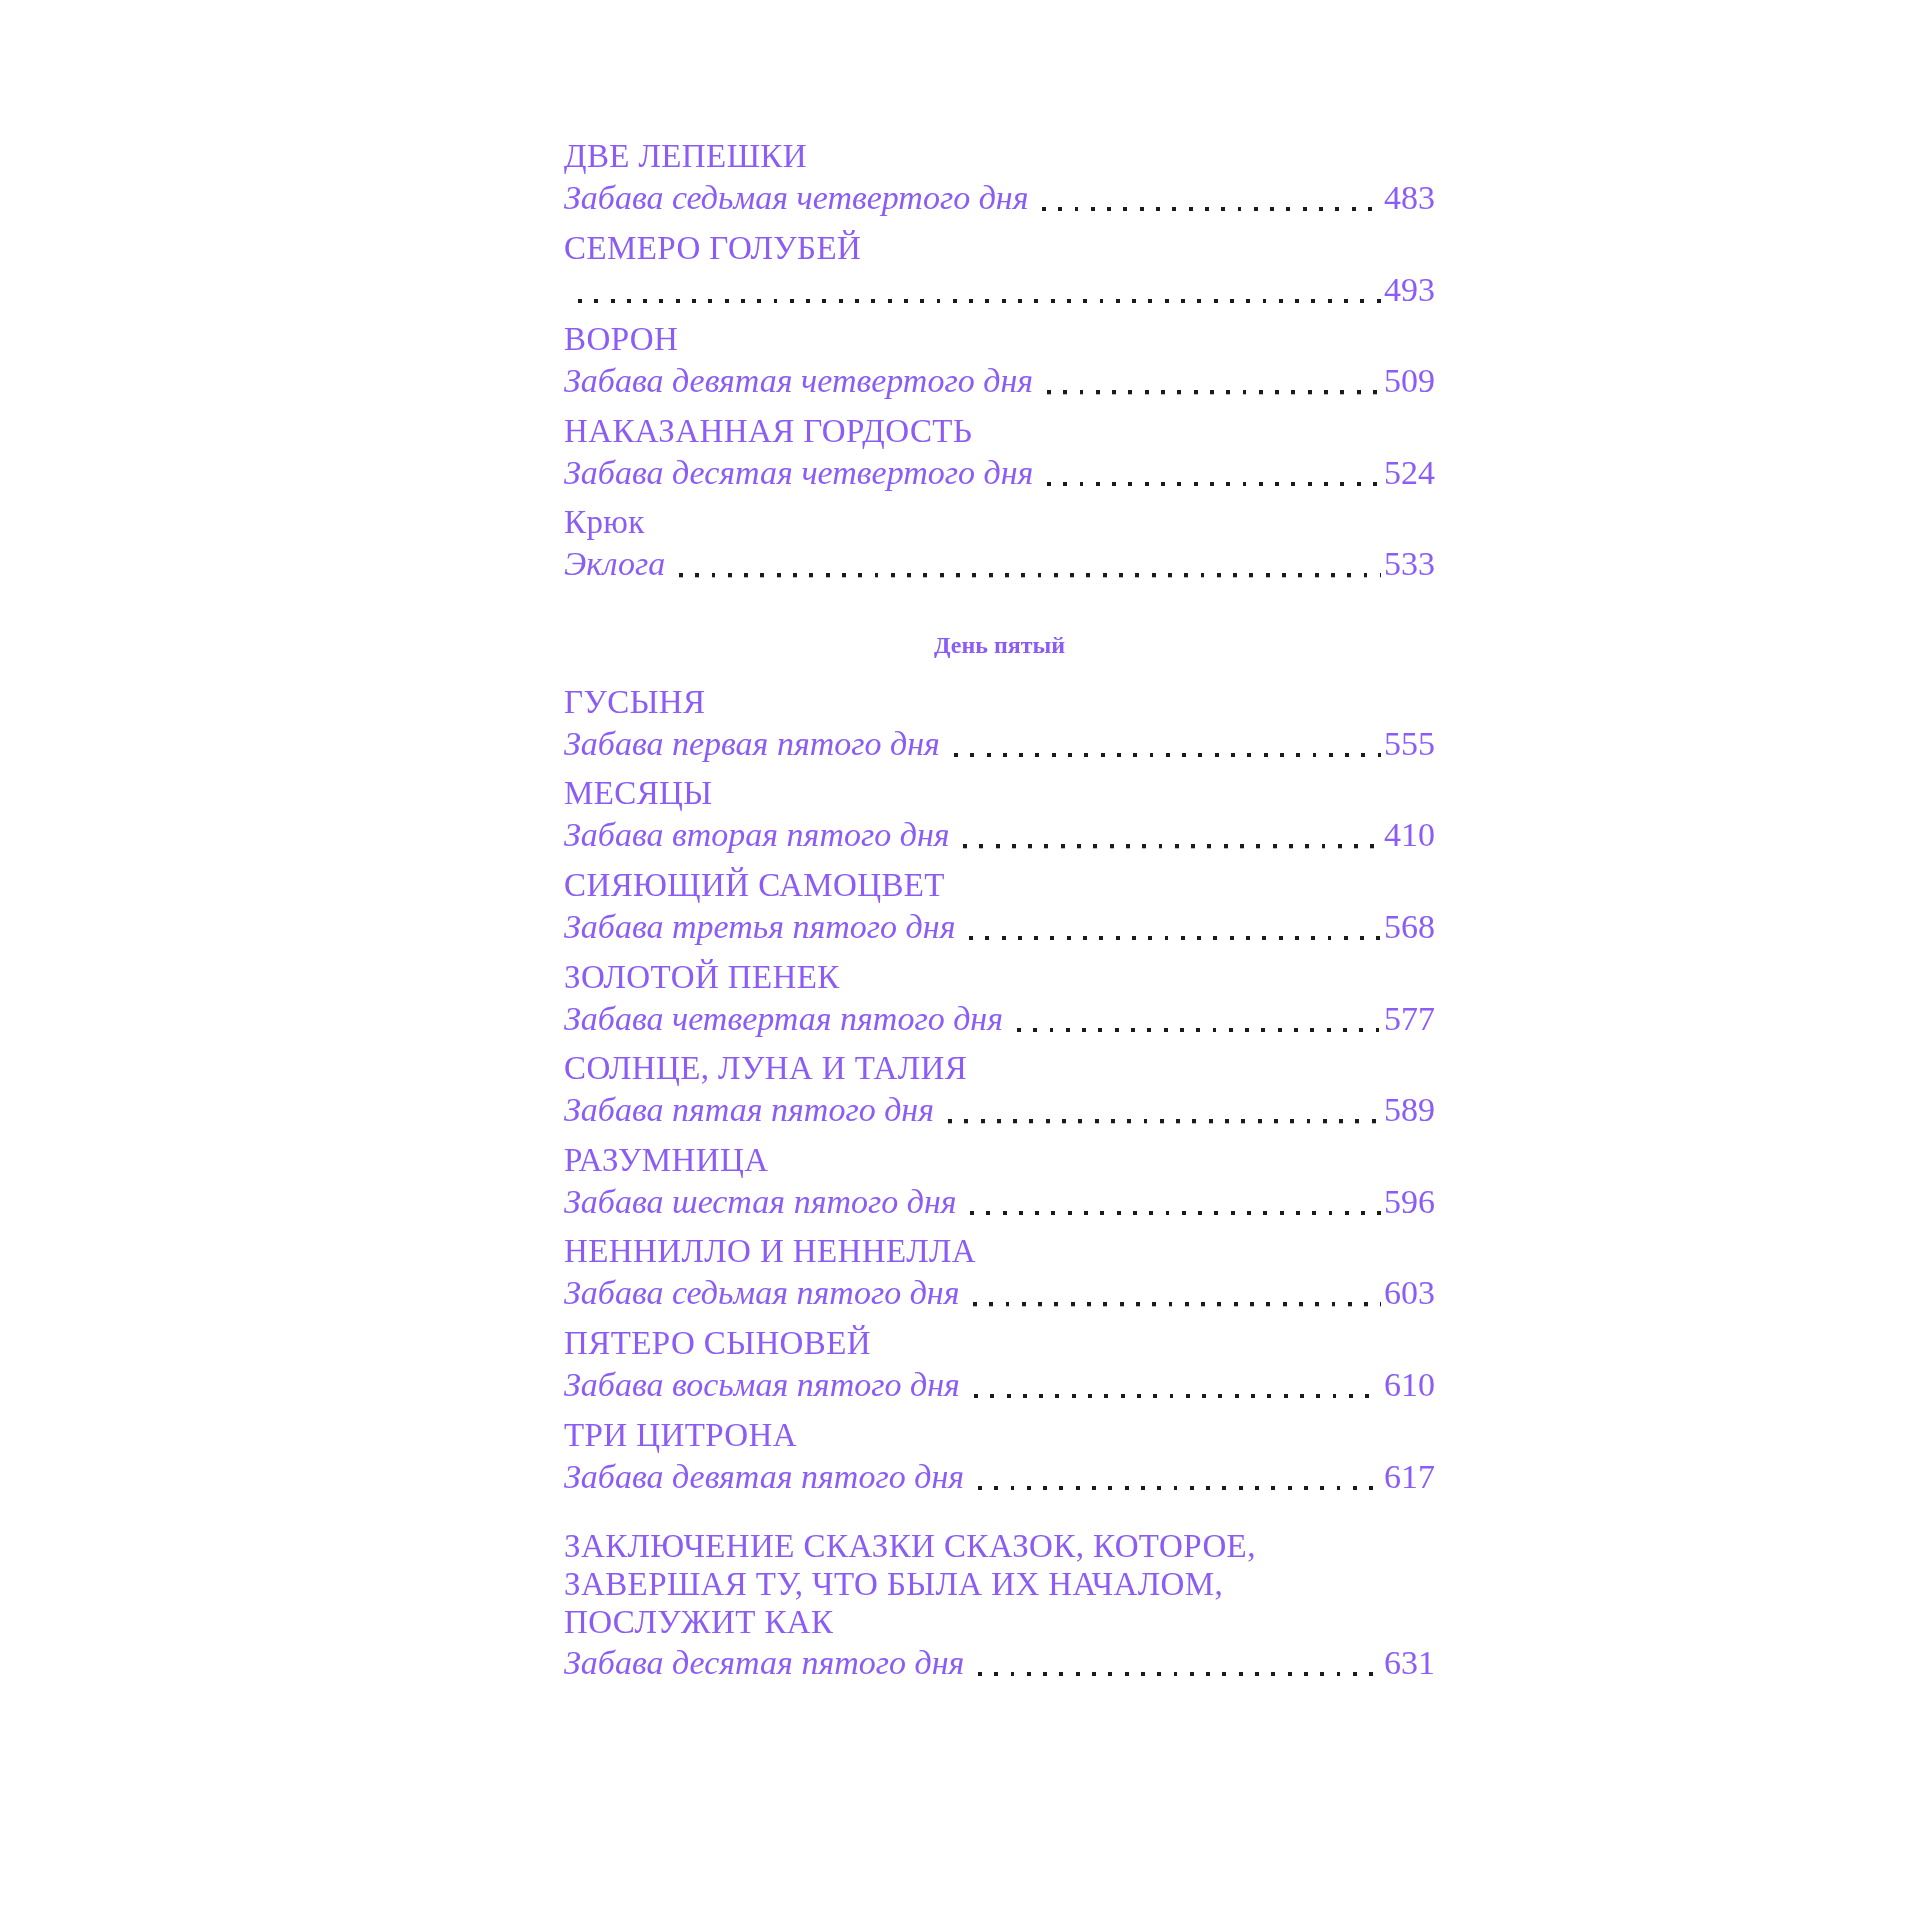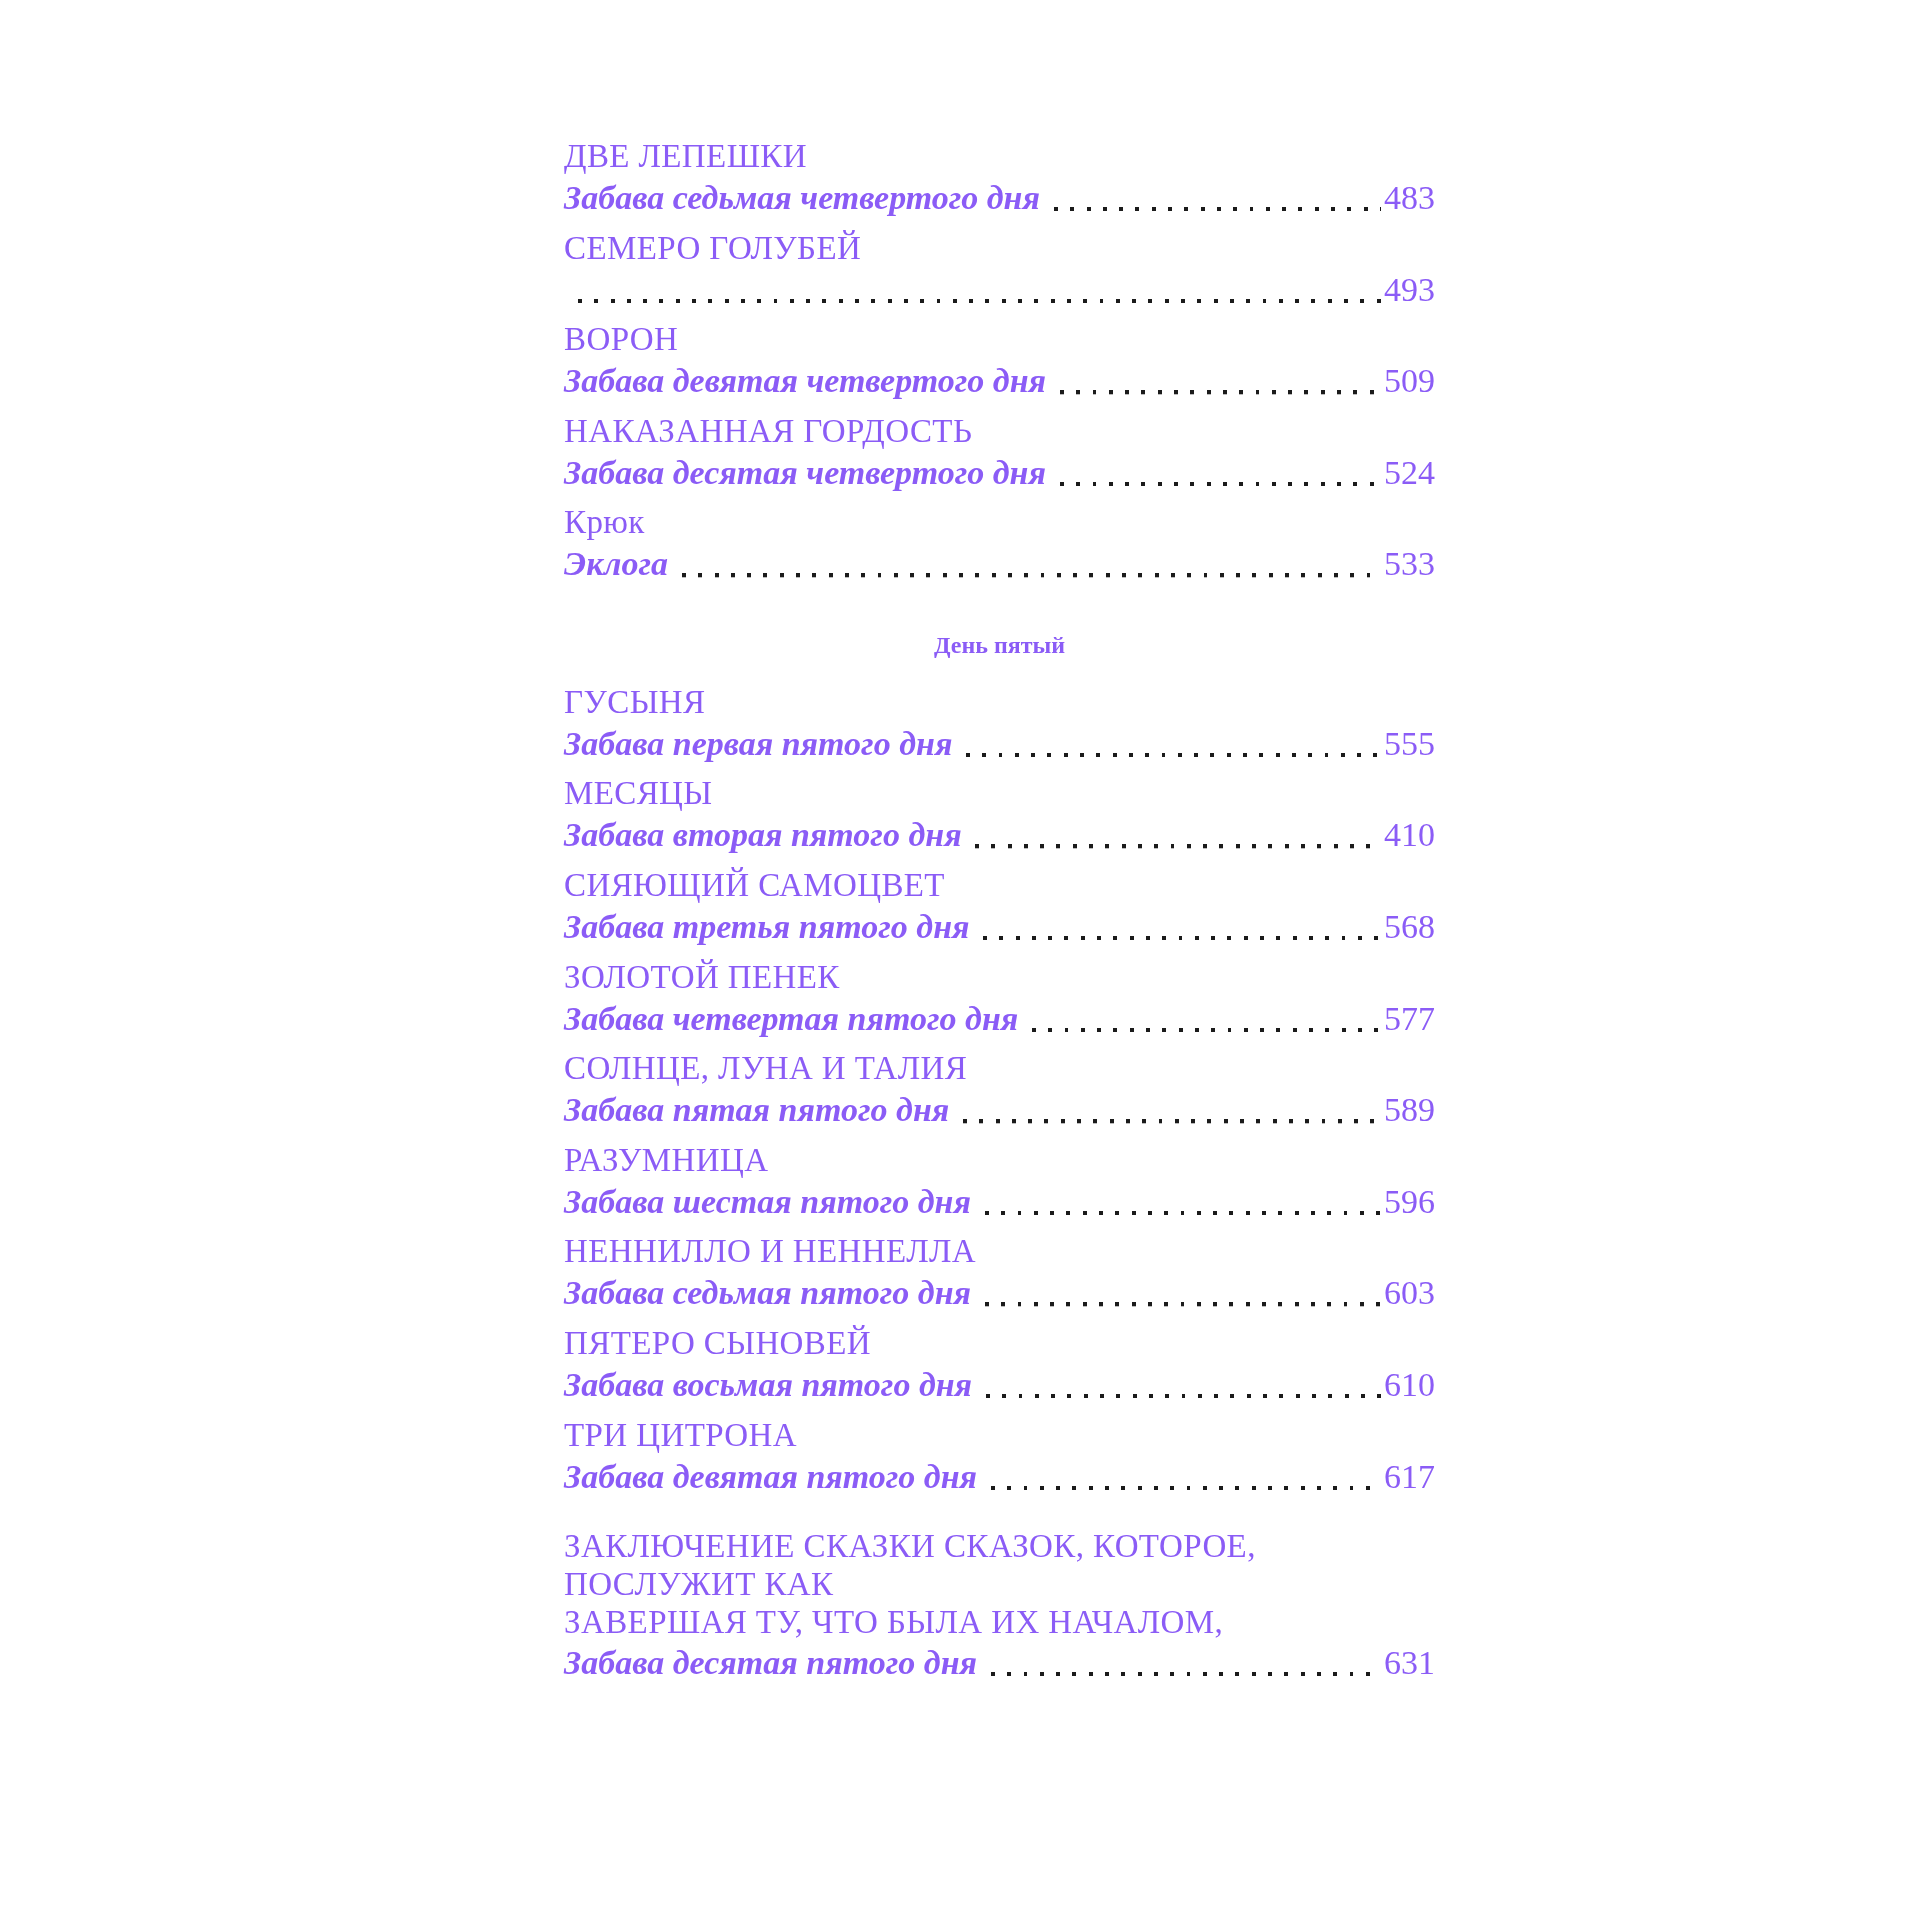--- a/index.html
+++ b/index.html
@@ -25,21 +25,21 @@
     letter-spacing: 0.4px;
     font-weight: 400;
     white-space: pre-line;
   }
   .sub-row {
     display: flex;
     align-items: baseline;
     font-size: 34px;
     line-height: 43px;
   }
-  .sub-text { font-style: italic; white-space: nowrap; font-weight: bold; }
+  .sub-text { font-style: italic; white-space: nowrap; }
   .leader {
     flex: 1 1 auto;
     height: 4.3px;
     align-self: flex-end;
     margin: 0 3.4px 7.7px 13.8px;
     background-image: repeating-linear-gradient(to right, #1b1b1b 0 3.9px, transparent 3.9px 16.3px);
     background-repeat: repeat-x;
     background-position: left bottom;
   }
   .page-num { white-space: nowrap; }
@@ -185,22 +185,22 @@
         <div class="sub-row">
           <span class="sub-text">Забава девятая пятого дня</span>
           <span class="leader"></span>
           <span class="page-num">617</span>
         </div>
       </div>
     </section>
 
     <div class="entry conclusion">
       <div class="entry-title">ЗАКЛЮЧЕНИЕ СКАЗКИ СКАЗОК, КОТОРОЕ,</div>
+      <div class="entry-title">ЗАВЕРШАЯ ТУ, ЧТО БЫЛА ИХ НАЧАЛОМ,</div>
       <div class="entry-title">ПОСЛУЖИТ КАК</div>
-      <div class="entry-title">ЗАВЕРШАЯ ТУ, ЧТО БЫЛА ИХ НАЧАЛОМ,</div>
       <div class="sub-row">
         <span class="sub-text">Забава десятая пятого дня</span>
         <span class="leader"></span>
         <span class="page-num">631</span>
       </div>
     </div>
 
   </div>
 </div>
 

